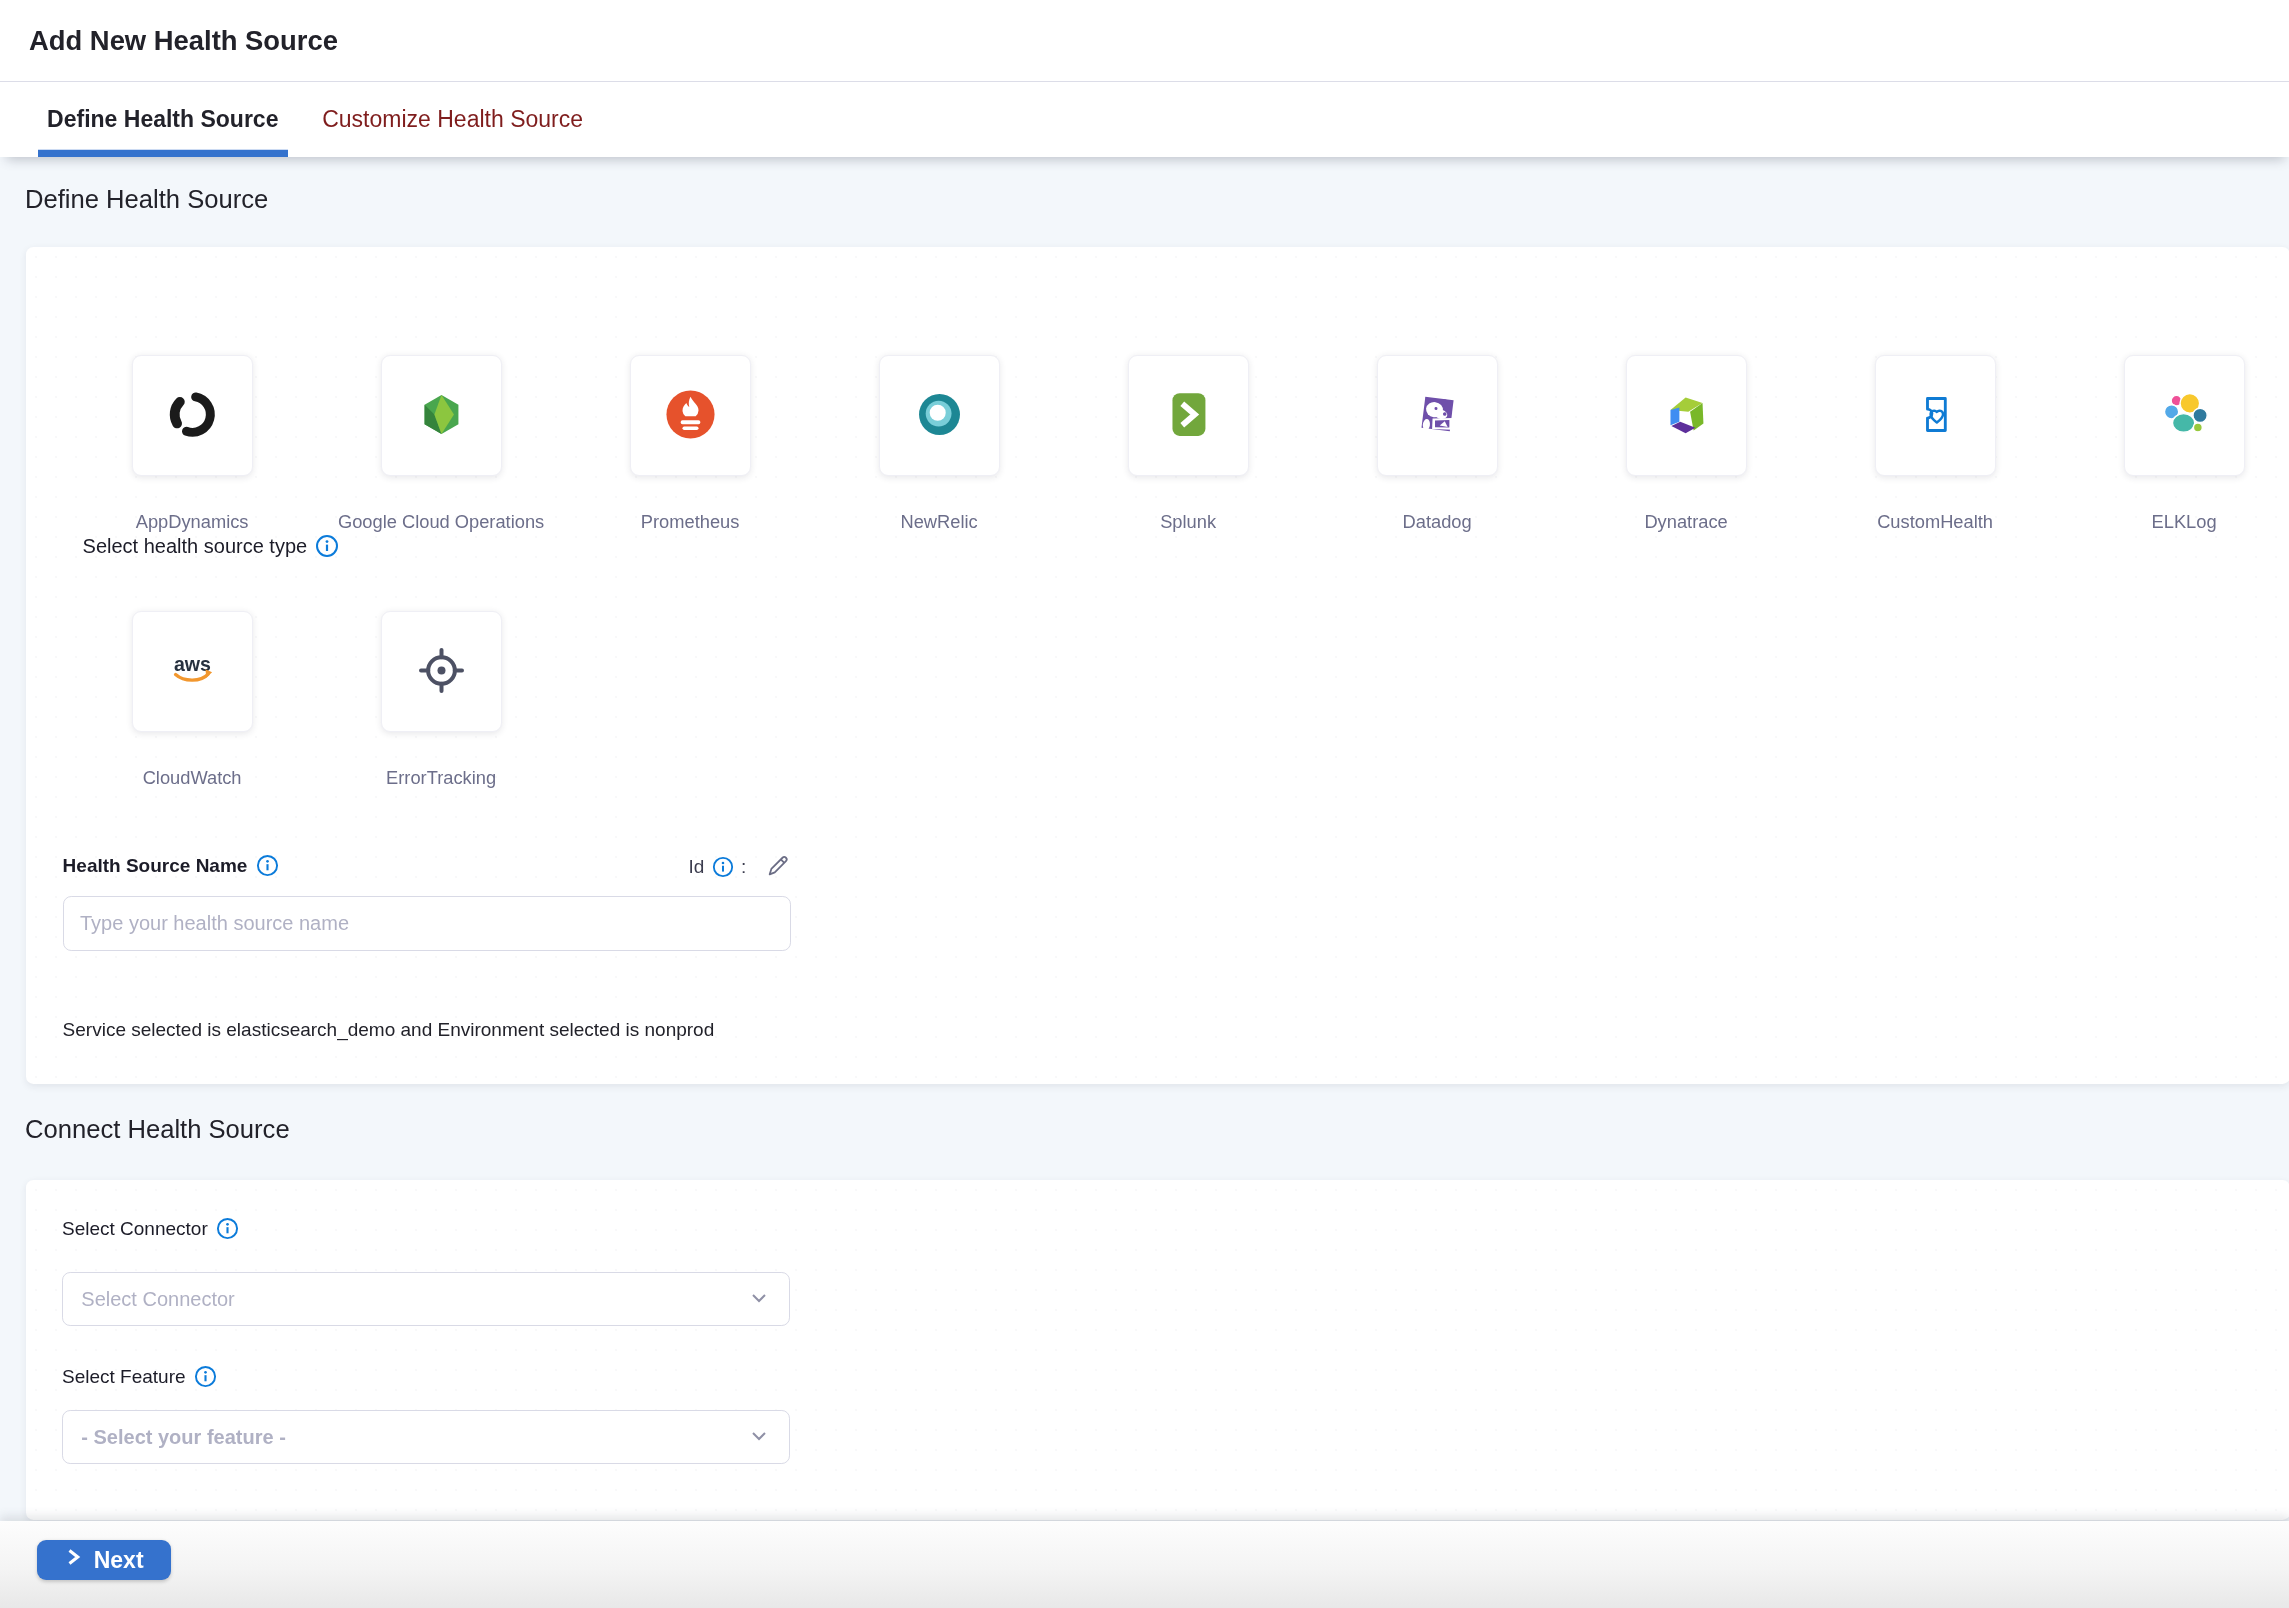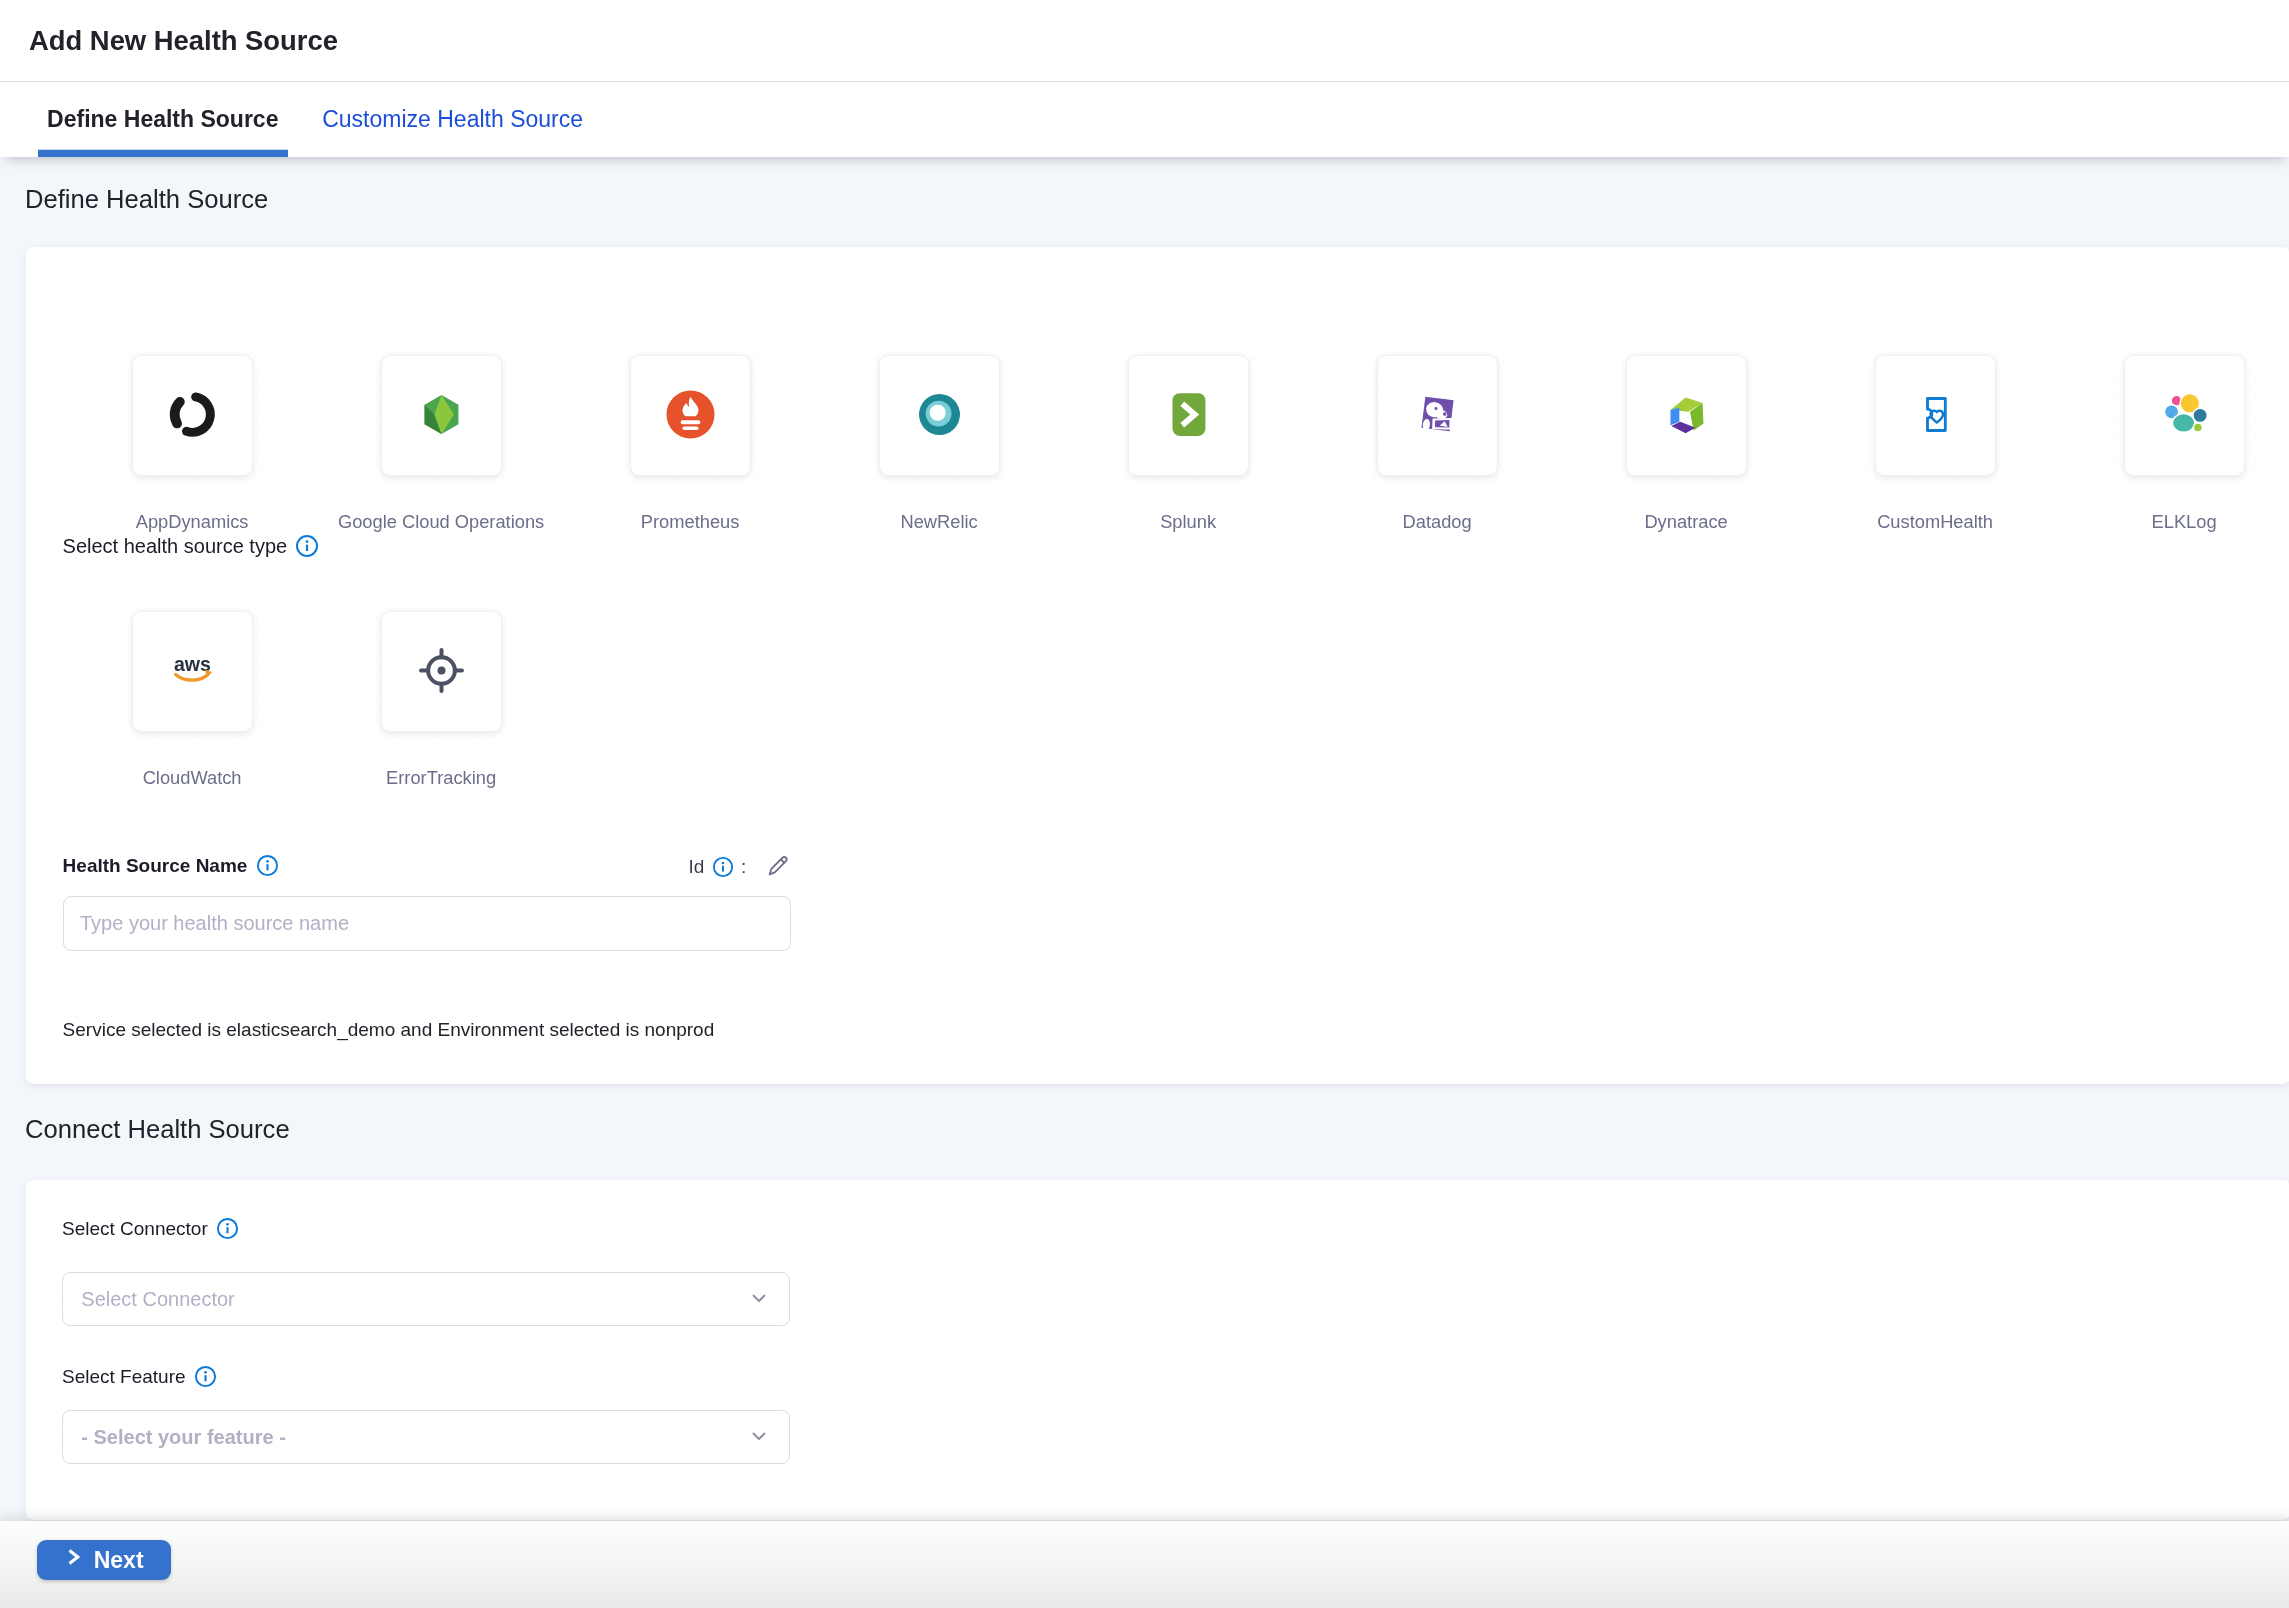--- a/index.html
+++ b/index.html
@@ -16,21 +16,21 @@
   }
   .page-title{font-size:27.4px;font-weight:bold;margin-left:29px;color:#22222a;}
   
   .tabbar{
     position:absolute;top:82px;left:0;right:0;height:75px;background:#fff;
     display:flex;align-items:stretch;padding-left:38px;gap:25.6px;
     box-shadow:0 8.2px 11px -5.5px rgba(75,80,100,0.32);z-index:5;
   }
   .tab{
     display:flex;align-items:center;padding:0 9.1px;font-size:23px;
-    color:#1d4ed8;cursor:pointer;white-space:nowrap;
+    color:#7f1d1d;cursor:pointer;white-space:nowrap;
   }
   .tab.active{color:#22222a;font-weight:bold;box-shadow:inset 0 -7.3px 0 #3572cd;}
   
   .section-heading{position:absolute;left:25px;font-size:25.6px;font-weight:400;color:#22222a;}
   #define-heading{top:185px;}
   #connect-heading{top:1115px;}
   
   .card{
     position:absolute;left:25.6px;right:0;background:#fff;border-radius:7.3px;
     box-shadow:0 2.7px 7.3px rgba(40,41,61,0.08);
@@ -104,21 +104,21 @@
 <div class="tabbar">
   <div class="tab active">Define Health Source</div>
   <div class="tab">Customize Health Source</div>
 </div>
 
 <div class="section-heading" id="define-heading">Define Health Source</div>
 <div class="section-heading" id="connect-heading">Connect Health Source</div>
 
 <div class="card" id="define-card">
 
-  <div class="field-label" style="top:287px;font-weight:400;font-size:20px;">
+  <div class="field-label" style="top:287px;font-weight:400;font-size:20px;margin-left:20px;">
     <span>Select health source type</span>
     <span class="info-icon">
       <svg width="24" height="24" viewBox="0 0 24 24">
           <circle cx="12" cy="12" r="10" fill="none" stroke="#0b7bda" stroke-width="2"></circle>
           <circle cx="12" cy="7.6" r="1.4" fill="#0b7bda"></circle>
           <line x1="12" y1="10.6" x2="12" y2="17" stroke="#0b7bda" stroke-width="2.2"></line>
         </svg>
     </span>
   </div>
 

